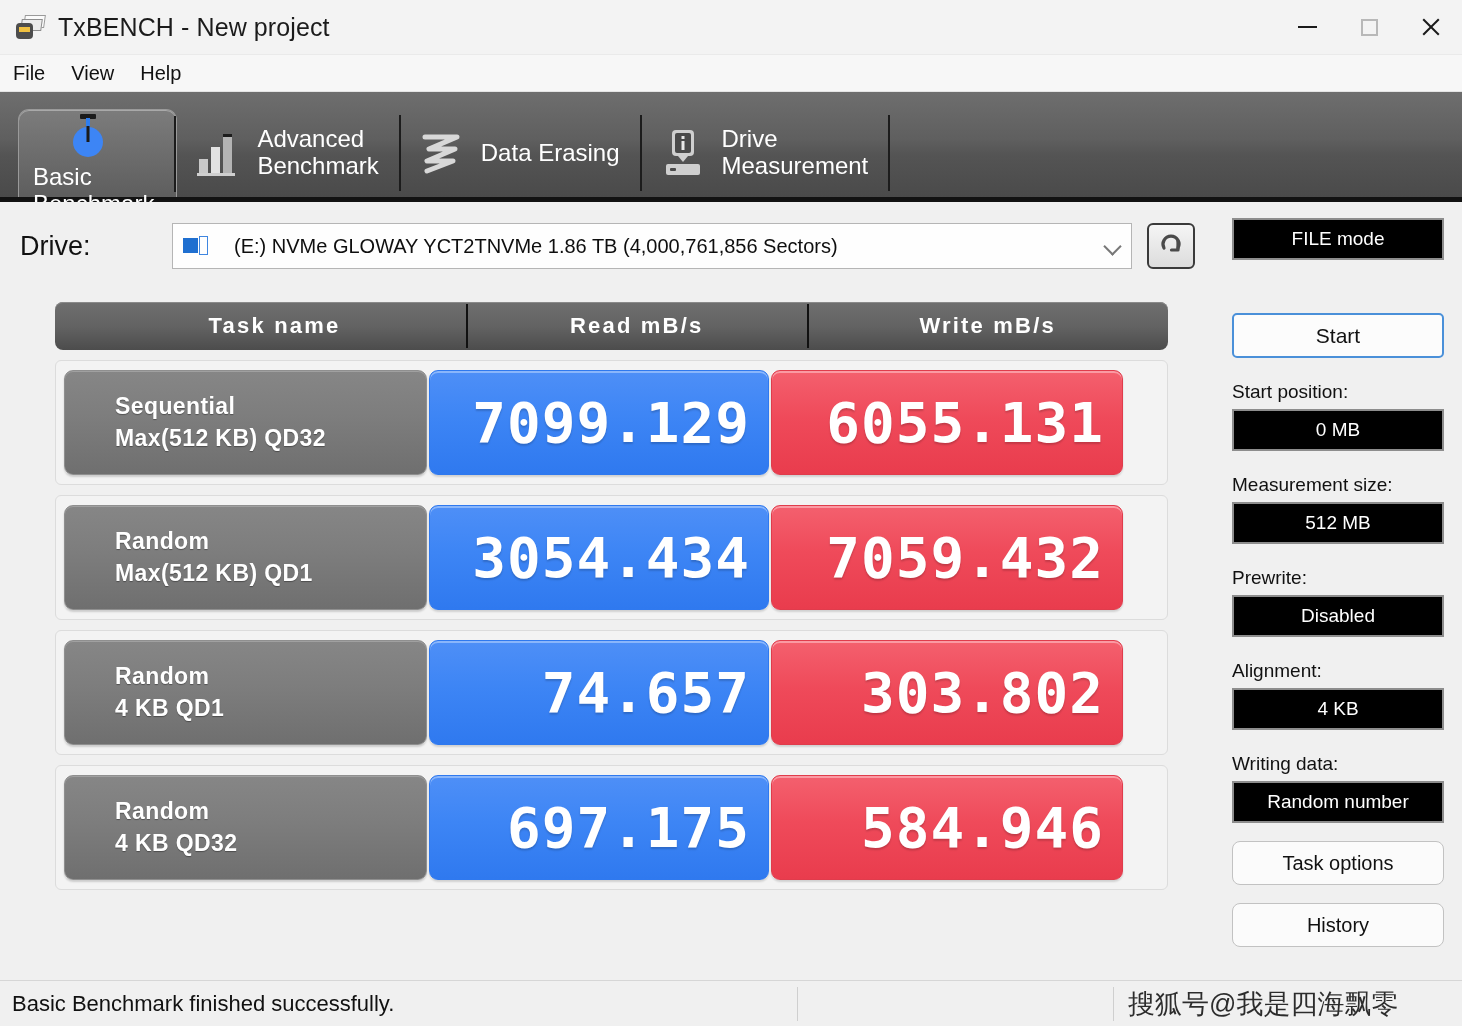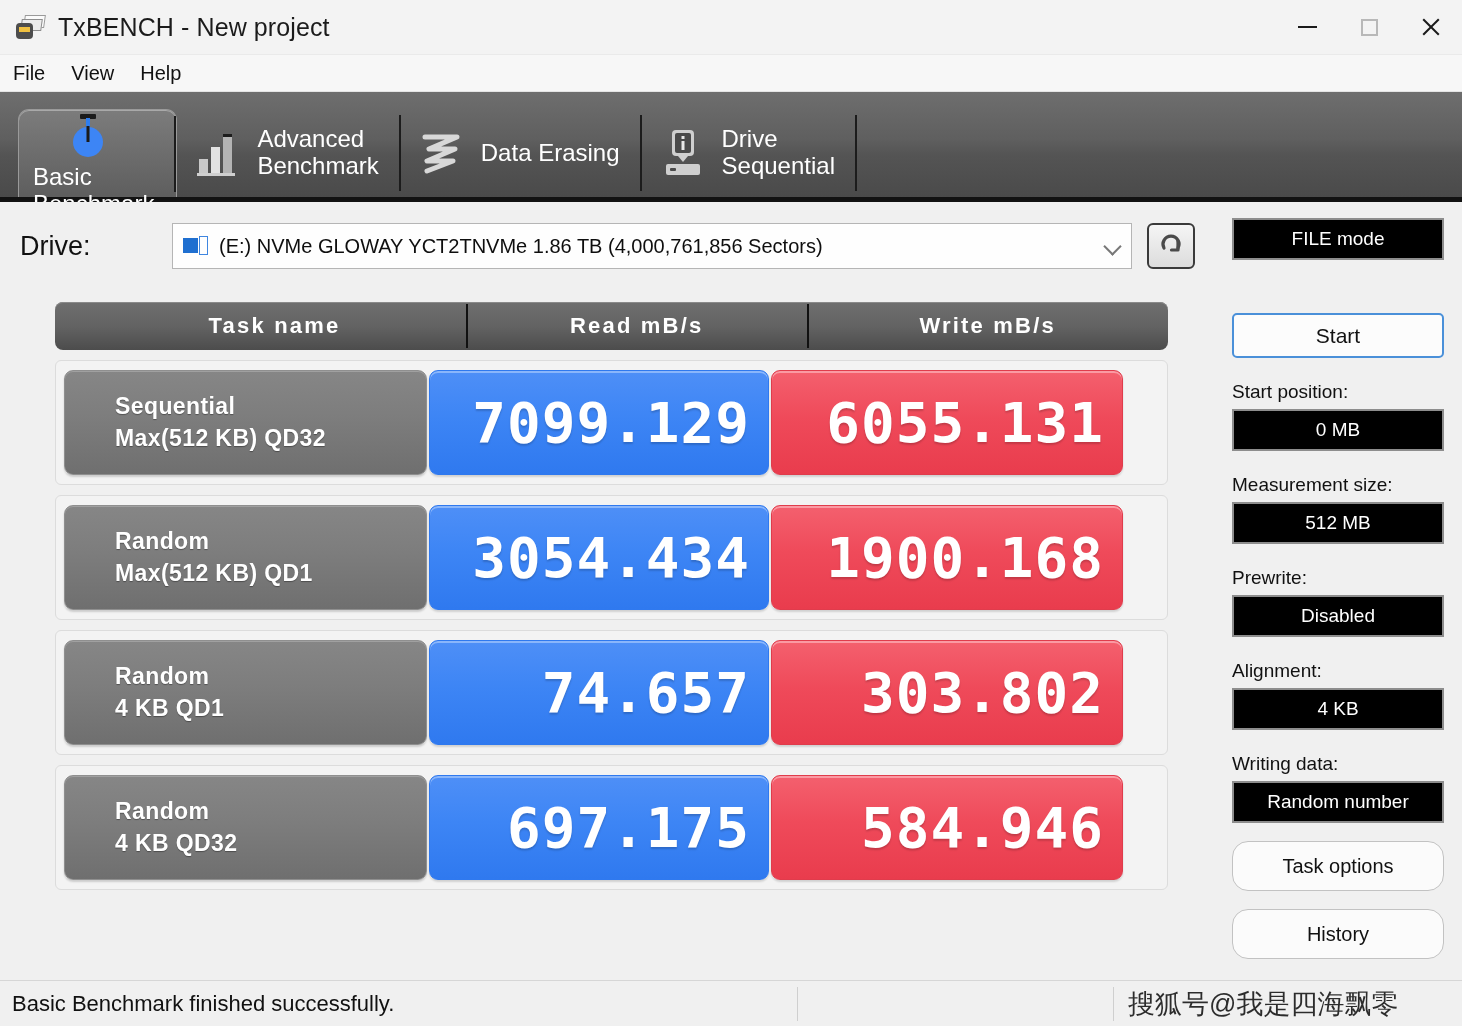--- a/index.html
+++ b/index.html
@@ -129,20 +129,21 @@
     position: absolute; left: 0; top: 16px; right: 0; height: 56px;
     display: flex; align-items: center;
   }
   .drive-label { font-size: 27px; color: #111; margin-left: 20px; width: 152px; }
   .drive-combo {
     width: 960px; height: 46px;
     background: #fefefe; border: 1px solid #b5b5b5;
     display: flex; align-items: center;
     padding: 0 6px 0 10px;
     position: relative;
+    gap: 15px;
   }
   .drive-icon {
     width: 26px; height: 22px; flex: 0 0 26px;
     margin-right: 10px; position: relative;
   }
   .drive-icon .di-a {
     position: absolute; left: 0; top: 3px; width: 15px; height: 15px;
     background: #1f6fd0;
   }
   .drive-icon .di-b {
@@ -268,23 +269,23 @@
     margin-top: 23px; margin-bottom: 6px;
   }
   .sb-value {
     width: 100%; height: 42px;
     background: #000; color: #fff;
     border: 2px solid #8d8d8d;
     display: flex; align-items: center; justify-content: center;
     font-size: 19px; cursor: default;
   }
   .sb-btn {
-    width: 100%; height: 50px; margin-top: 18px;
+    width: 100%; height: 44px; margin-top: 18px;
     background: #fbfbfb; color: #111;
-    border: 1px solid #c2c2c2; border-radius: 16px;
+    border: 1px solid #c2c2c2; border-radius: 8px;
     display: flex; align-items: center; justify-content: center;
     font-size: 20px; cursor: default;
   }
 
   
   .statusbar {
     height: 46px; flex: 0 0 46px;
     background: #f0f0f0;
     border-top: 1px solid #d6d6d6;
     display: flex; align-items: center;
@@ -388,21 +389,21 @@
           <rect x="11" y="2" width="22" height="26" rx="4" fill="#cfcfcf"></rect>
           <rect x="14" y="5" width="16" height="20" rx="2" fill="#4a4a4a"></rect>
           <rect x="20.5" y="8" width="3" height="3" fill="#e8e8e8"></rect>
           <rect x="20.5" y="13" width="3" height="9" fill="#e8e8e8"></rect>
           <path d="M17 28 L22 34 L27 28 Z" fill="#cfcfcf"></path>
           <rect x="5" y="36" width="34" height="11" rx="2" fill="#cfcfcf"></rect>
           <rect x="9" y="40" width="6" height="3" rx="1" fill="#4a4a4a"></rect>
         </svg>
       </div>
       <div class="tab-label">Drive
-Sequential</div>
+Measurement</div>
       <div class="divider"></div>
     </div>
 
   </div>
 
   <div class="content">
 
     <div class="driverow">
       <div class="drive-label">Drive:</div>
       <div class="drive-combo">
@@ -436,21 +437,21 @@
         <div class="val-cell val-read">7099.129</div>
         <div class="val-cell val-write">6055.131</div>
       </div>
 
       <div class="row-wrap">
         <div class="task-cell">
           <div class="task-line1">Random</div>
           <div class="task-line2">Max(512 KB) QD1</div>
         </div>
         <div class="val-cell val-read">3054.434</div>
-        <div class="val-cell val-write">1900.168</div>
+        <div class="val-cell val-write">7059.432</div>
       </div>
 
       <div class="row-wrap">
         <div class="task-cell">
           <div class="task-line1">Random</div>
           <div class="task-line2">4 KB QD1</div>
         </div>
         <div class="val-cell val-read">74.657</div>
         <div class="val-cell val-write">303.802</div>
       </div>

